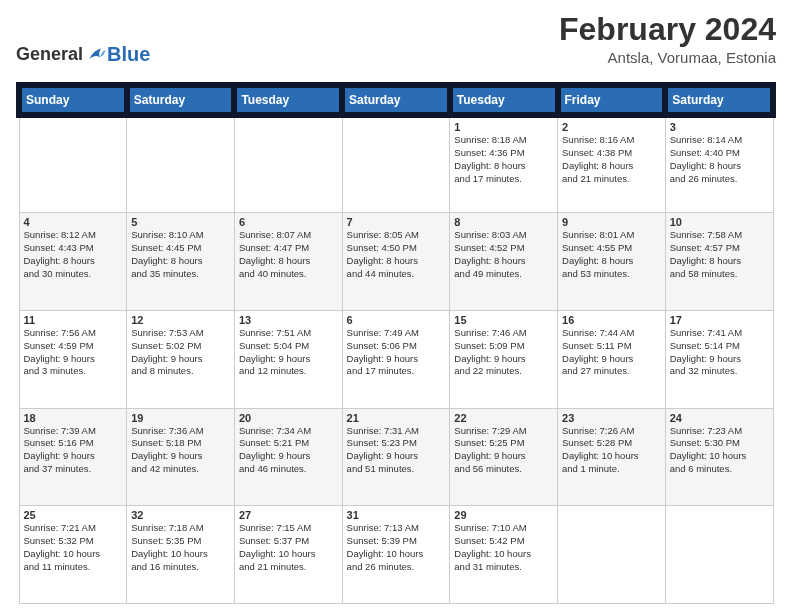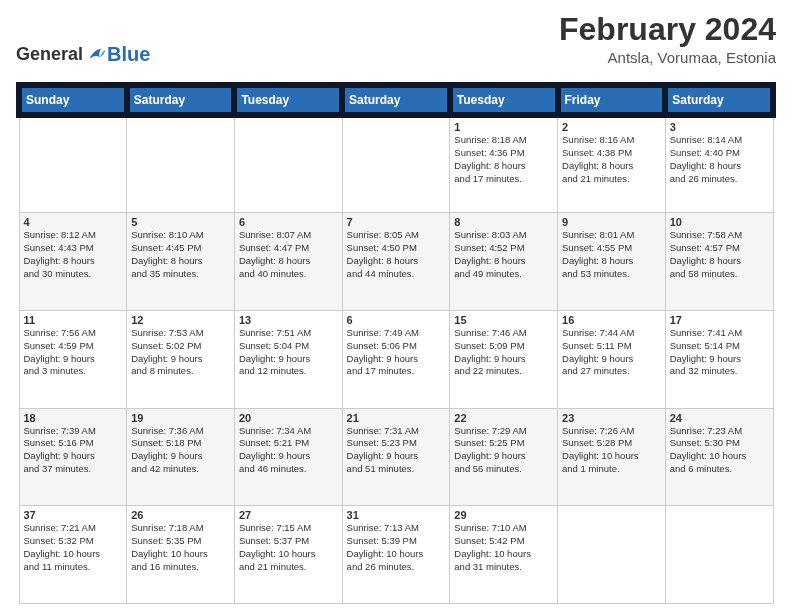--- a/index.html
+++ b/index.html
@@ -245,25 +245,25 @@
             <span class="day-num">23</span>
             <div class="day-info">Sunrise: 7:26 AM<br>Sunset: 5:28 PM<br>Daylight: 10 hours<br>and 1 minute.</div>
           </td>
           <td>
             <span class="day-num">24</span>
             <div class="day-info">Sunrise: 7:23 AM<br>Sunset: 5:30 PM<br>Daylight: 10 hours<br>and 6 minutes.</div>
           </td>
         </tr>
         <tr>
           <td>
-            <span class="day-num">37</span>
+            <span class="day-num">25</span>
             <div class="day-info">Sunrise: 7:21 AM<br>Sunset: 5:32 PM<br>Daylight: 10 hours<br>and 11 minutes.</div>
           </td>
           <td>
-            <span class="day-num">26</span>
+            <span class="day-num">32</span>
             <div class="day-info">Sunrise: 7:18 AM<br>Sunset: 5:35 PM<br>Daylight: 10 hours<br>and 16 minutes.</div>
           </td>
           <td>
             <span class="day-num">27</span>
             <div class="day-info">Sunrise: 7:15 AM<br>Sunset: 5:37 PM<br>Daylight: 10 hours<br>and 21 minutes.</div>
           </td>
           <td>
             <span class="day-num">31</span>
             <div class="day-info">Sunrise: 7:13 AM<br>Sunset: 5:39 PM<br>Daylight: 10 hours<br>and 26 minutes.</div>
           </td>

